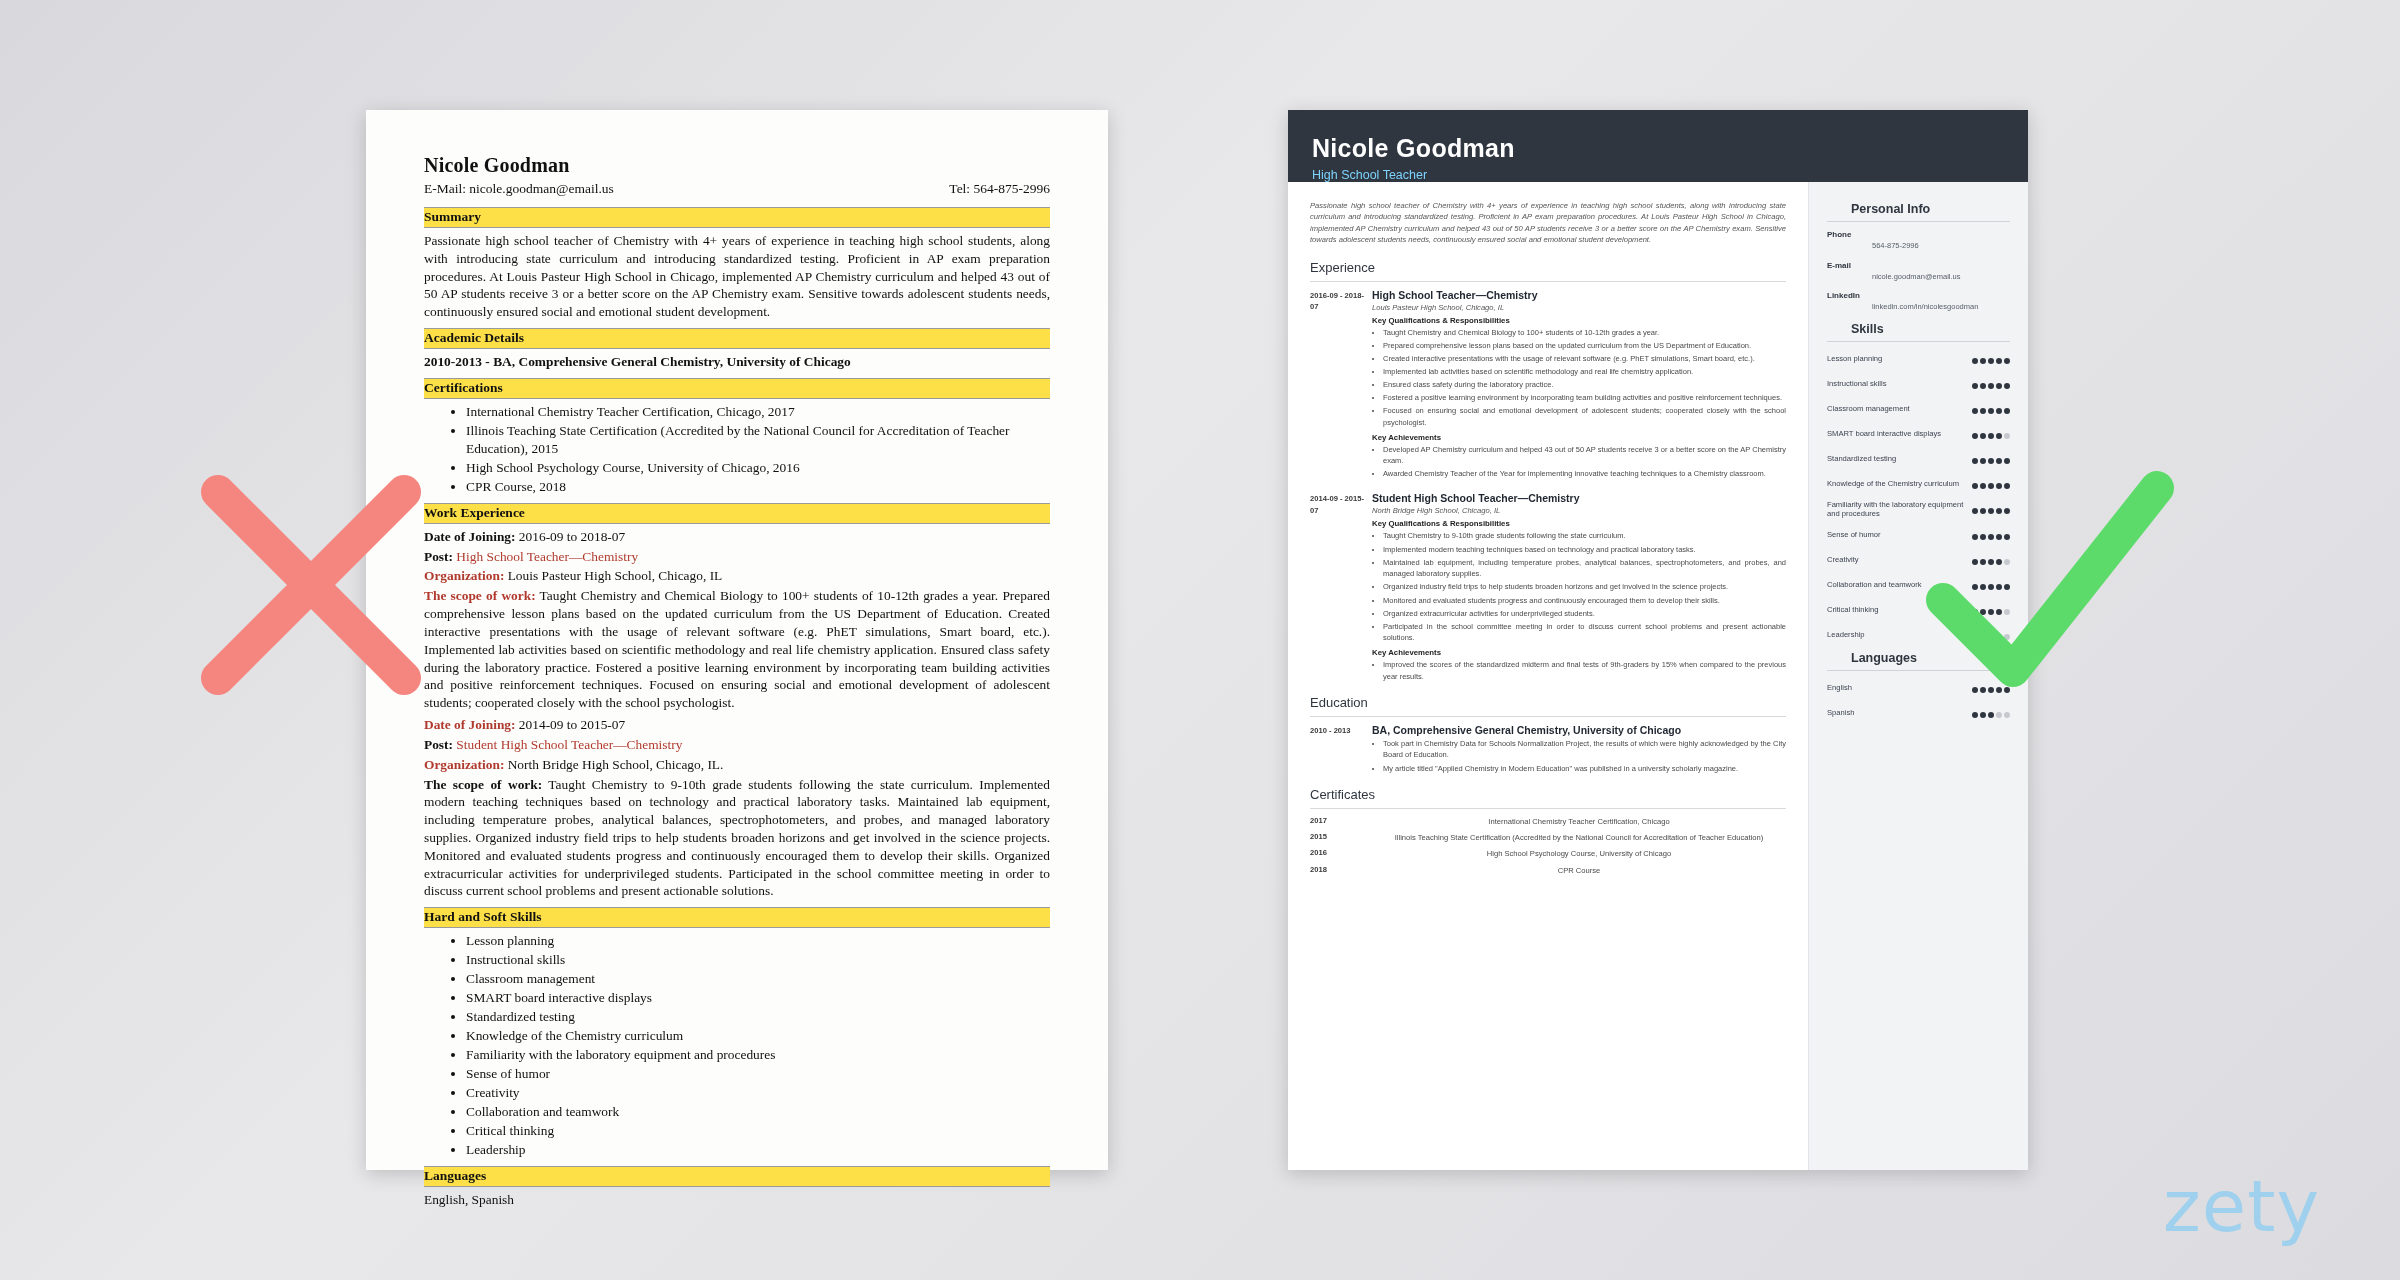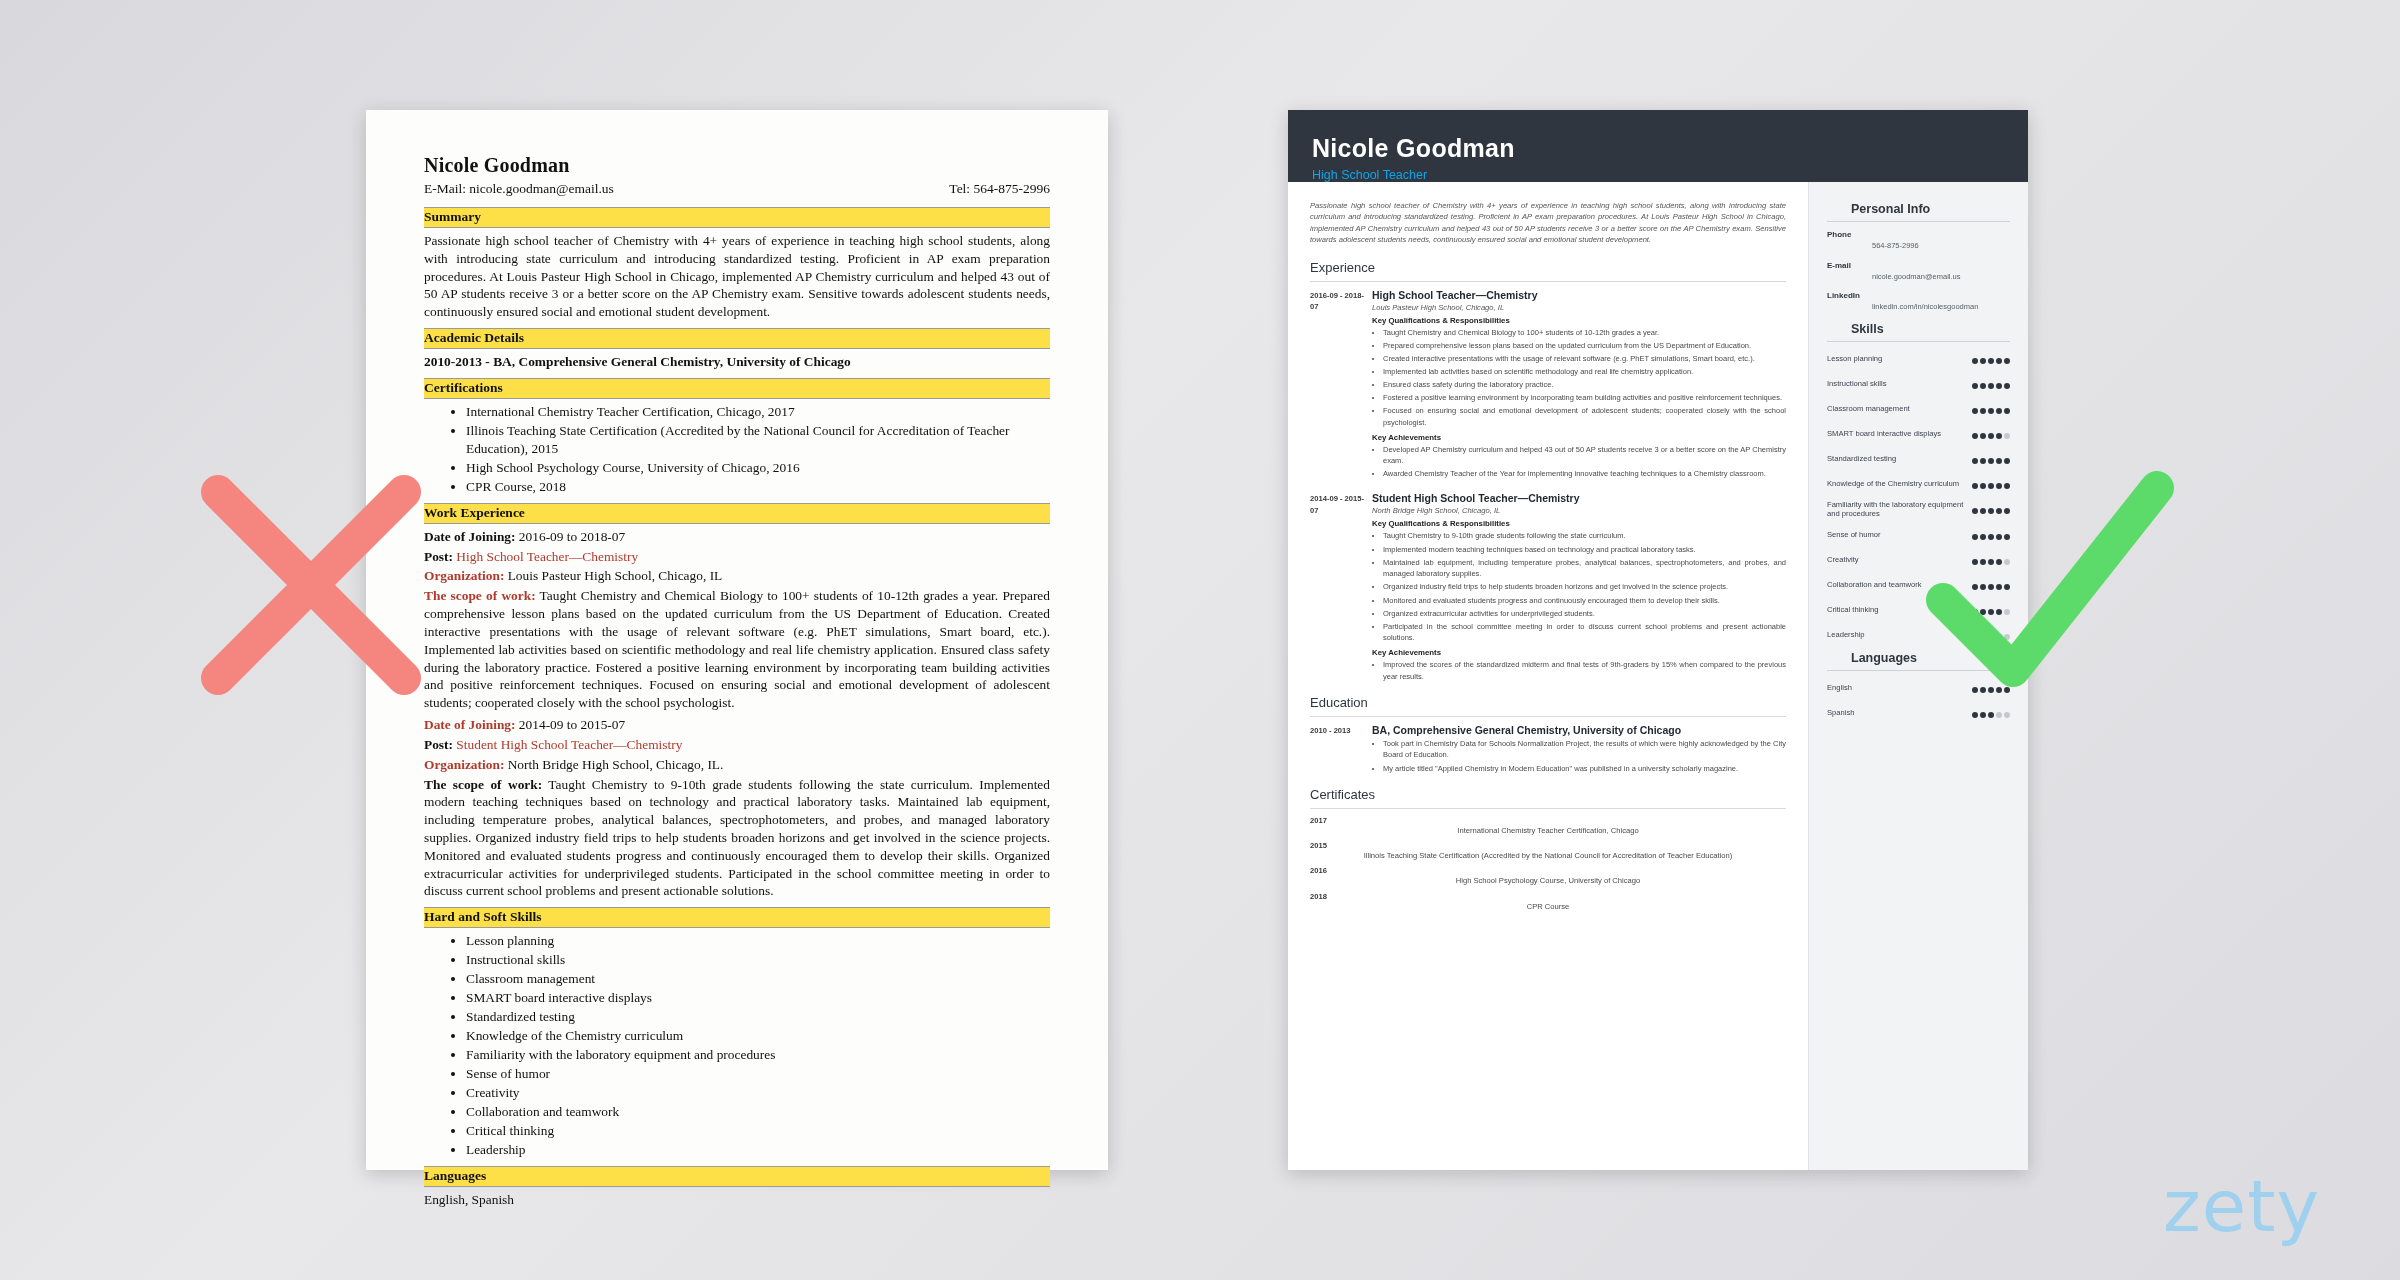--- a/index.html
+++ b/index.html
@@ -95,21 +95,21 @@
   }
   .good-name {
     font-size: 25px;
     font-weight: bold;
     letter-spacing: .3px;
     line-height: 1;
   }
   .good-role {
     font-size: 12.5px;
     margin-top: 7px;
-    color: #0ea5e9;
+    color: #7dd3fc;
   }
   .good-body {
     display: flex;
     height: calc(100% - 72px);
   }
   .good-main {
     width: 520px;
     box-sizing: border-box;
     padding: 18px 22px 10px 22px;
   }
@@ -176,21 +176,20 @@
     padding-left: 11px;
     font-size: 7.5px;
     line-height: 1.55;
     color: #4a4a4a;
     text-align: justify;
   }
   .mini-ul li { margin-bottom: 1.5px; }
   .cert-row {
     display: flex;
     margin-bottom: 5px;
-    flex-direction: column;
   }
   .cert-year {
     width: 62px;
     flex: none;
     font-size: 7.6px;
     font-weight: bold;
     color: #3a3a3a;
   }
   .cert-text {
     flex: 1;

